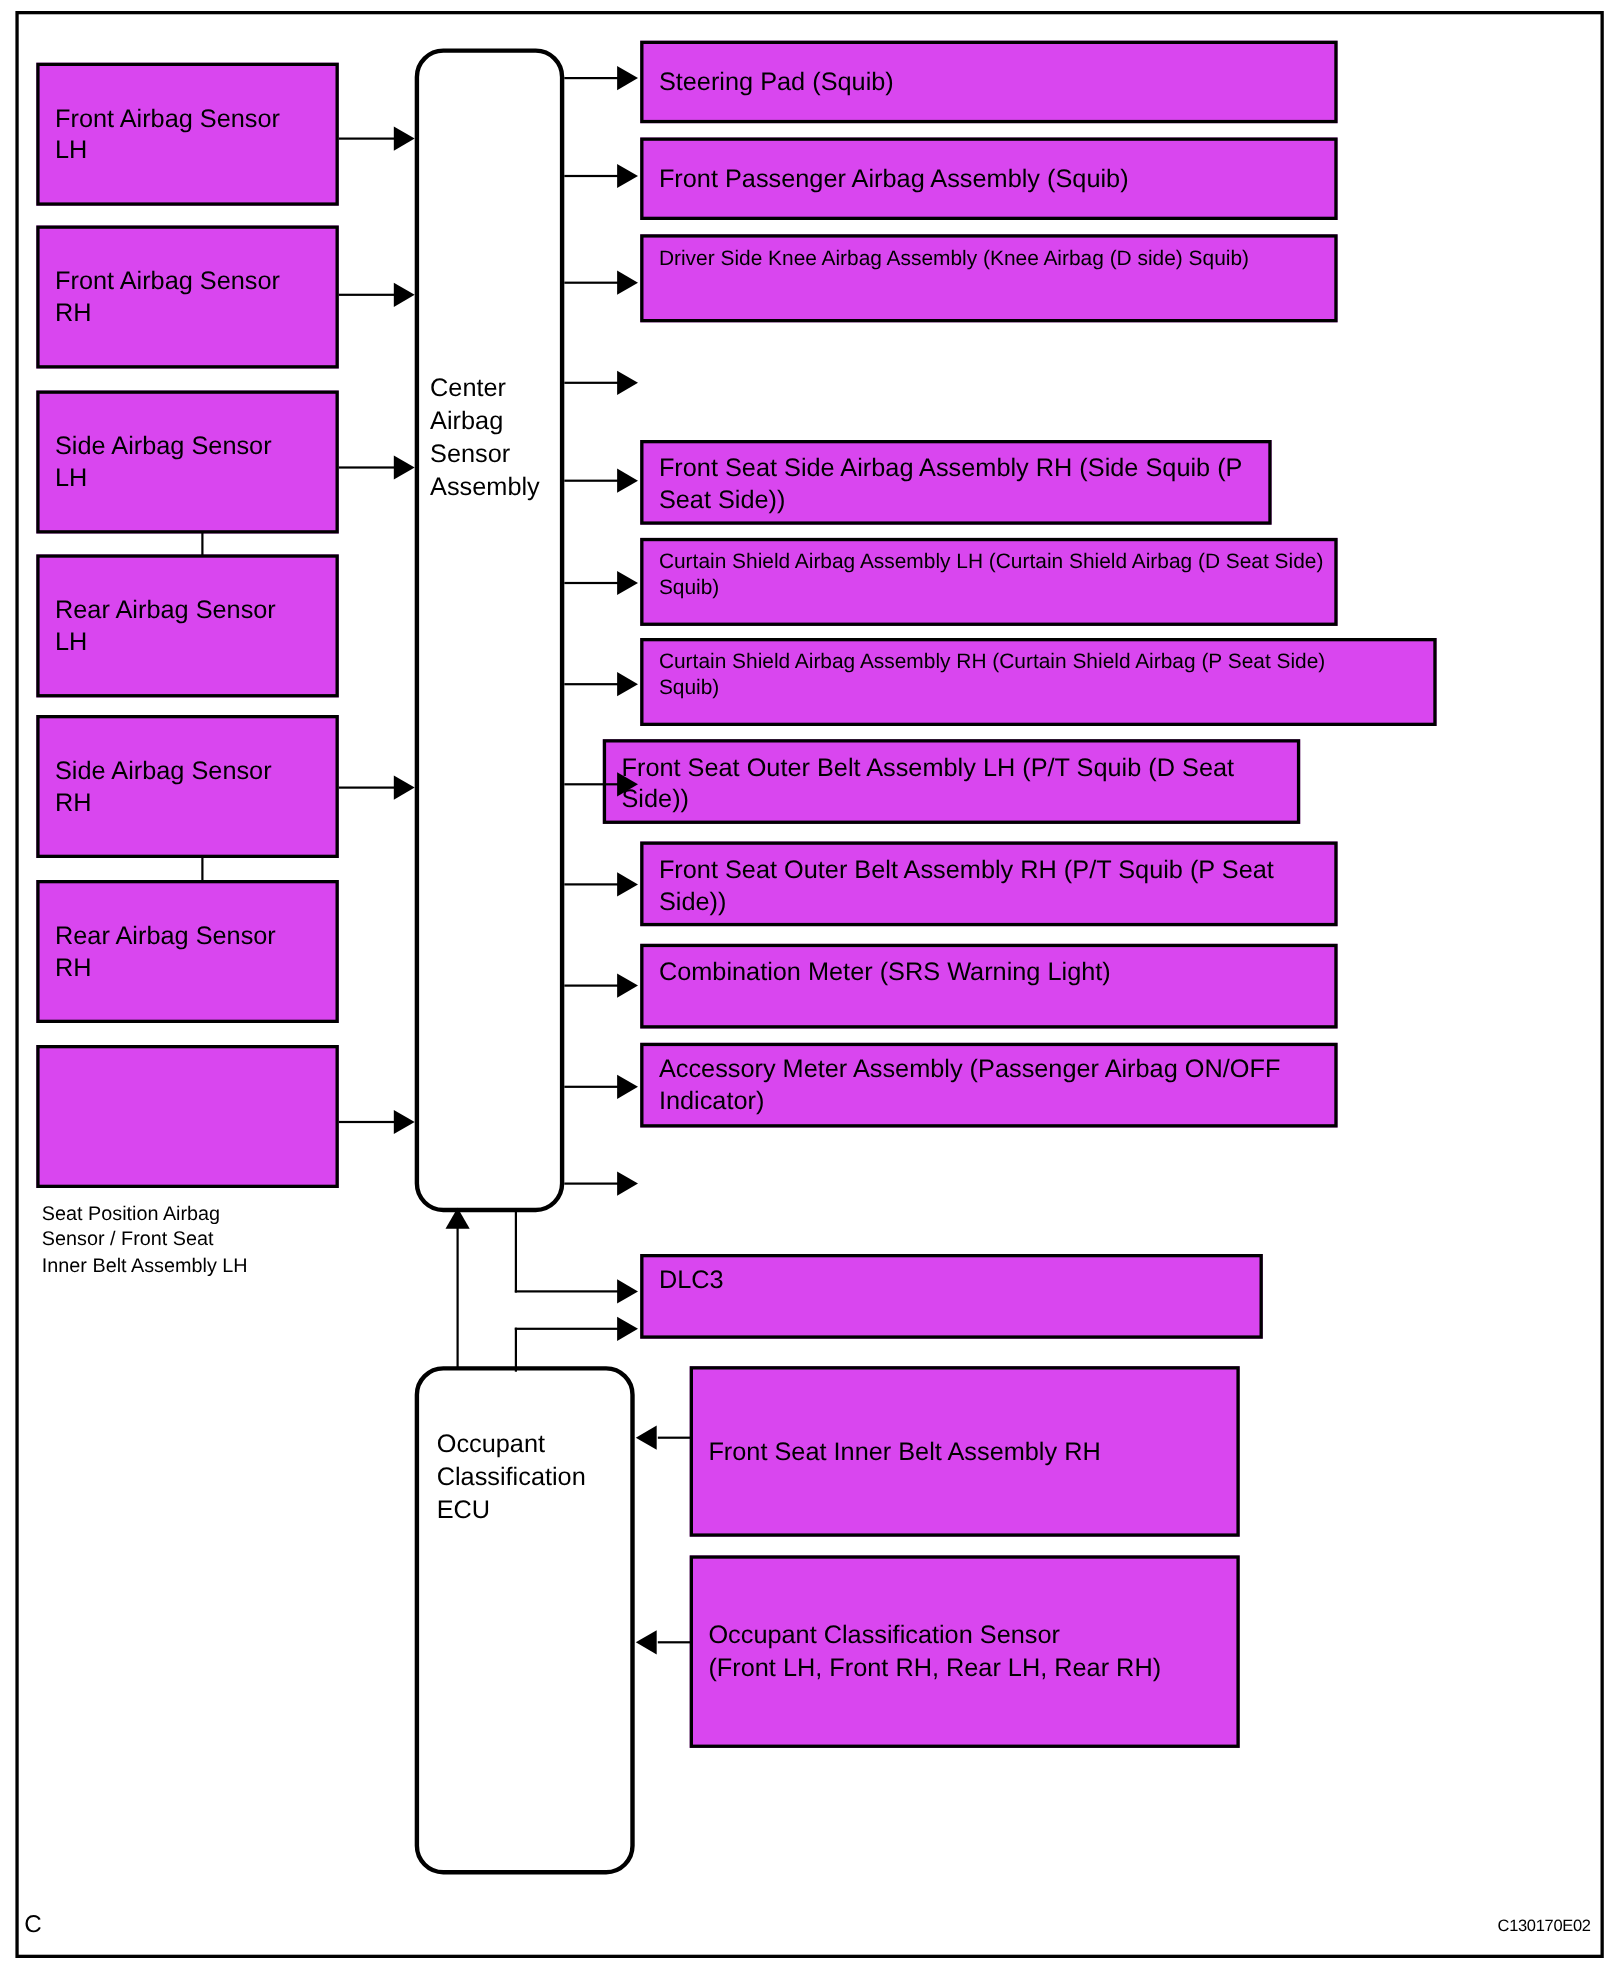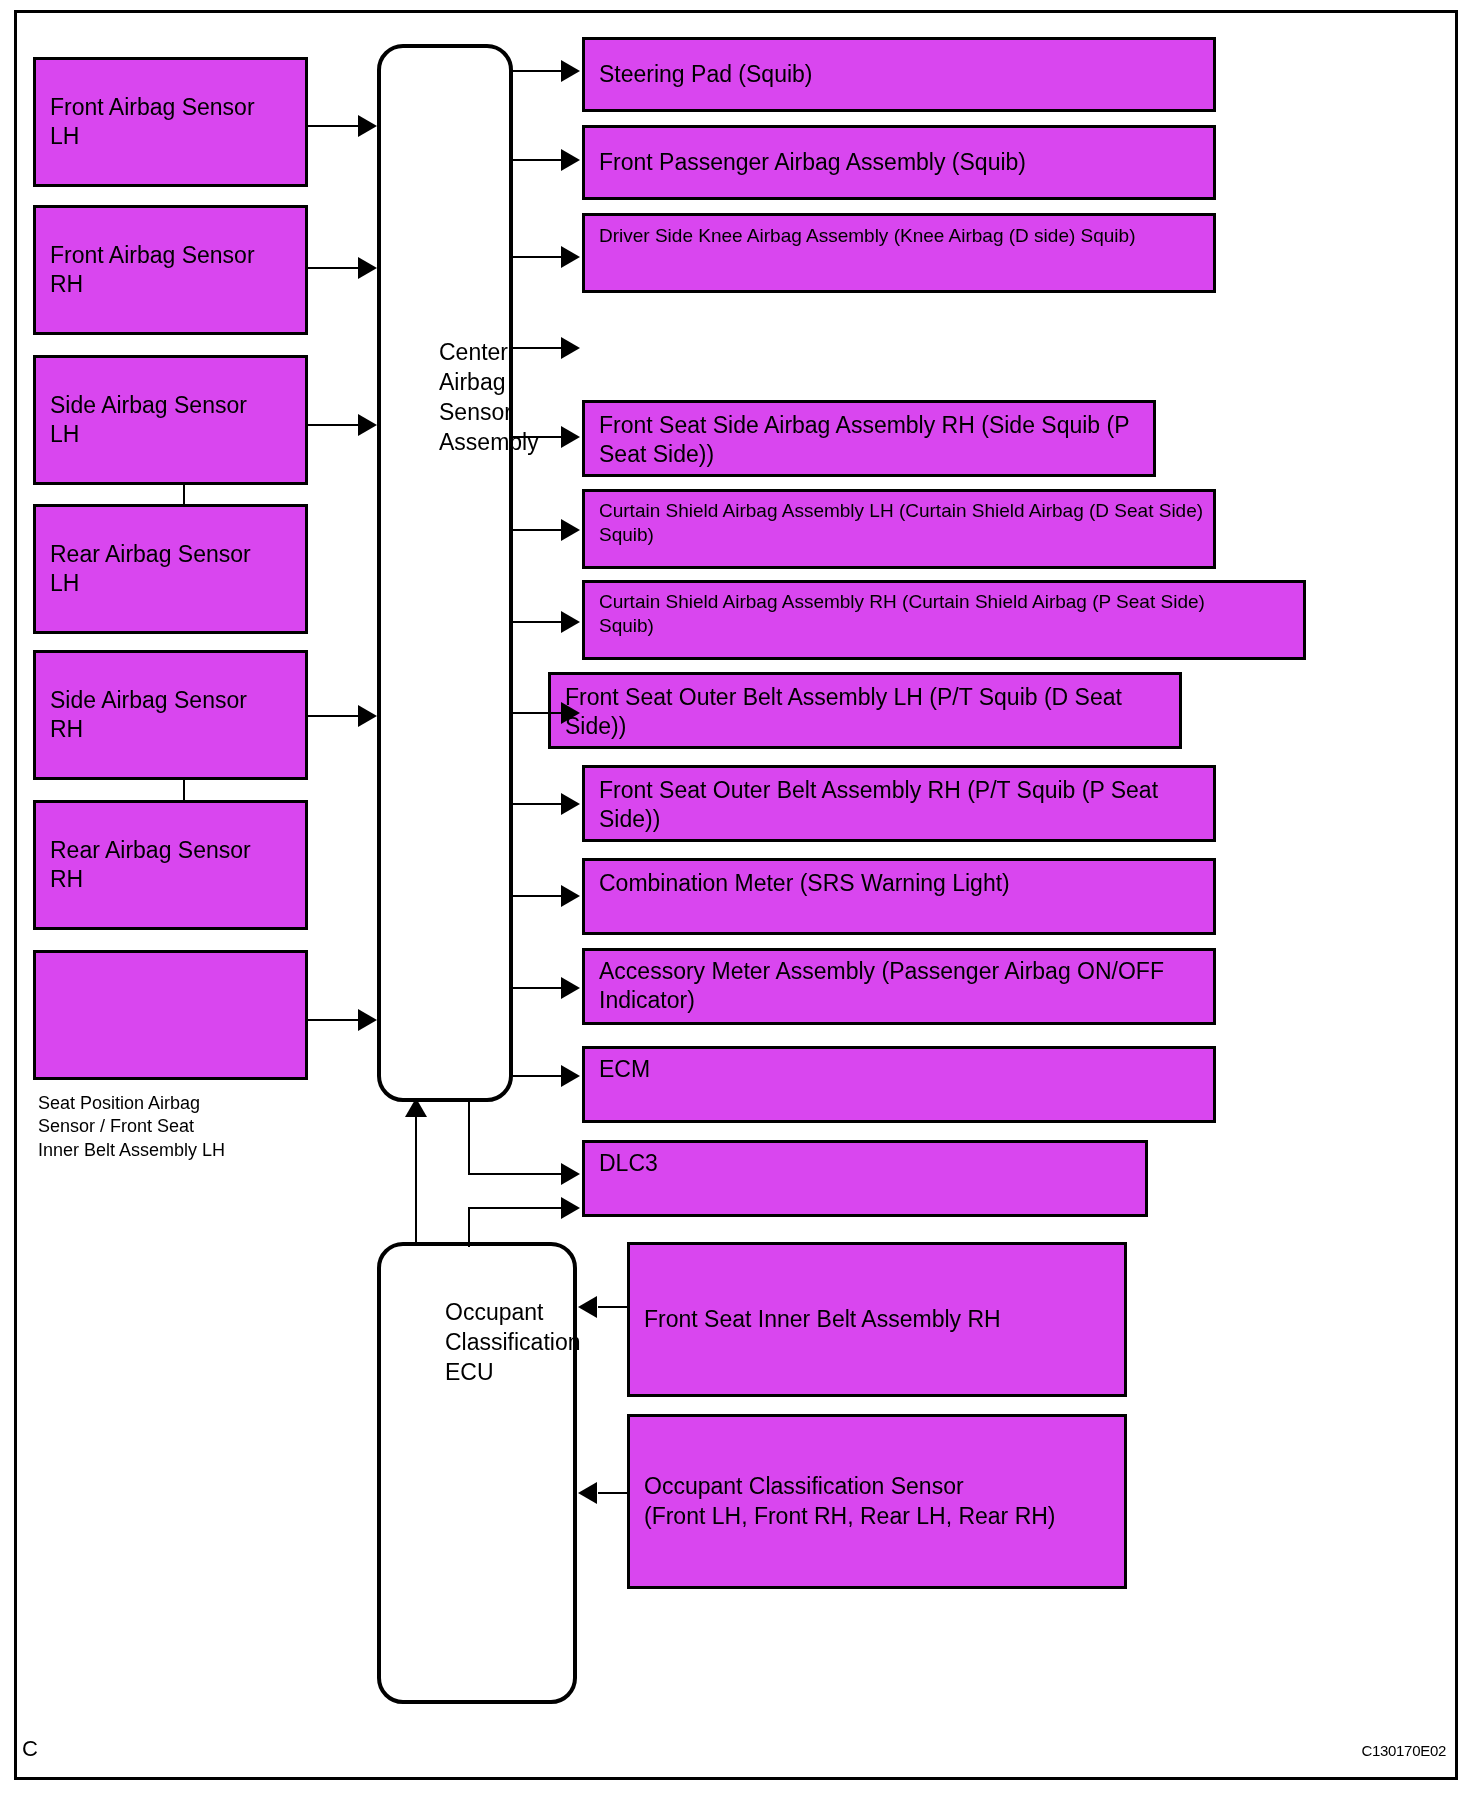--- a/index.html
+++ b/index.html
@@ -59,21 +59,20 @@
     border: 4px solid #000;
     border-radius: 26px;
     box-sizing: border-box;
     background: #fff;
   }
   .ecu > .txt {
     position: absolute;
     font-size: 23px;
     line-height: 1.30;
     white-space: pre-line;
-    margin-left: 48px;
   }
   
   .caption {
     position: absolute;
     font-size: 18px;
     line-height: 1.30;
     white-space: pre-line;
   }
   
   .hline {
@@ -229,23 +228,20 @@
 
   <div class="box out-box" style="left:582px; top:858px; width:634px; height:77px;">
     <span class="txt" style="align-self:flex-start; margin-top:8px;">Combination Meter (SRS Warning Light)</span>
   </div>
 
   <div class="box out-box" style="left:582px; top:948px; width:634px; height:77px;">
     <span class="txt" style="align-self:flex-start; margin-top:6px;">Accessory Meter Assembly (Passenger Airbag ON/OFF
 Indicator)</span>
   </div>
 
-  <div class="box out-box" style="left:582px; top:1046px; width:634px; height:77px;">
-    <span class="txt" style="align-self:flex-start; margin-top:6px;">ECM</span>
-  </div>
 
   <div class="box out-box" style="left:582px; top:1140px; width:566px; height:77px;">
     <span class="txt" style="align-self:flex-start; margin-top:6px;">DLC3</span>
   </div>
 
   <div class="hline" style="left:513px; top:70px; width:50px;"></div>
   <div class="arrow-r" style="left:561px; top:60px;"></div>
 
   <div class="hline" style="left:513px; top:159px; width:50px;"></div>
   <div class="arrow-r" style="left:561px; top:149px;"></div>

